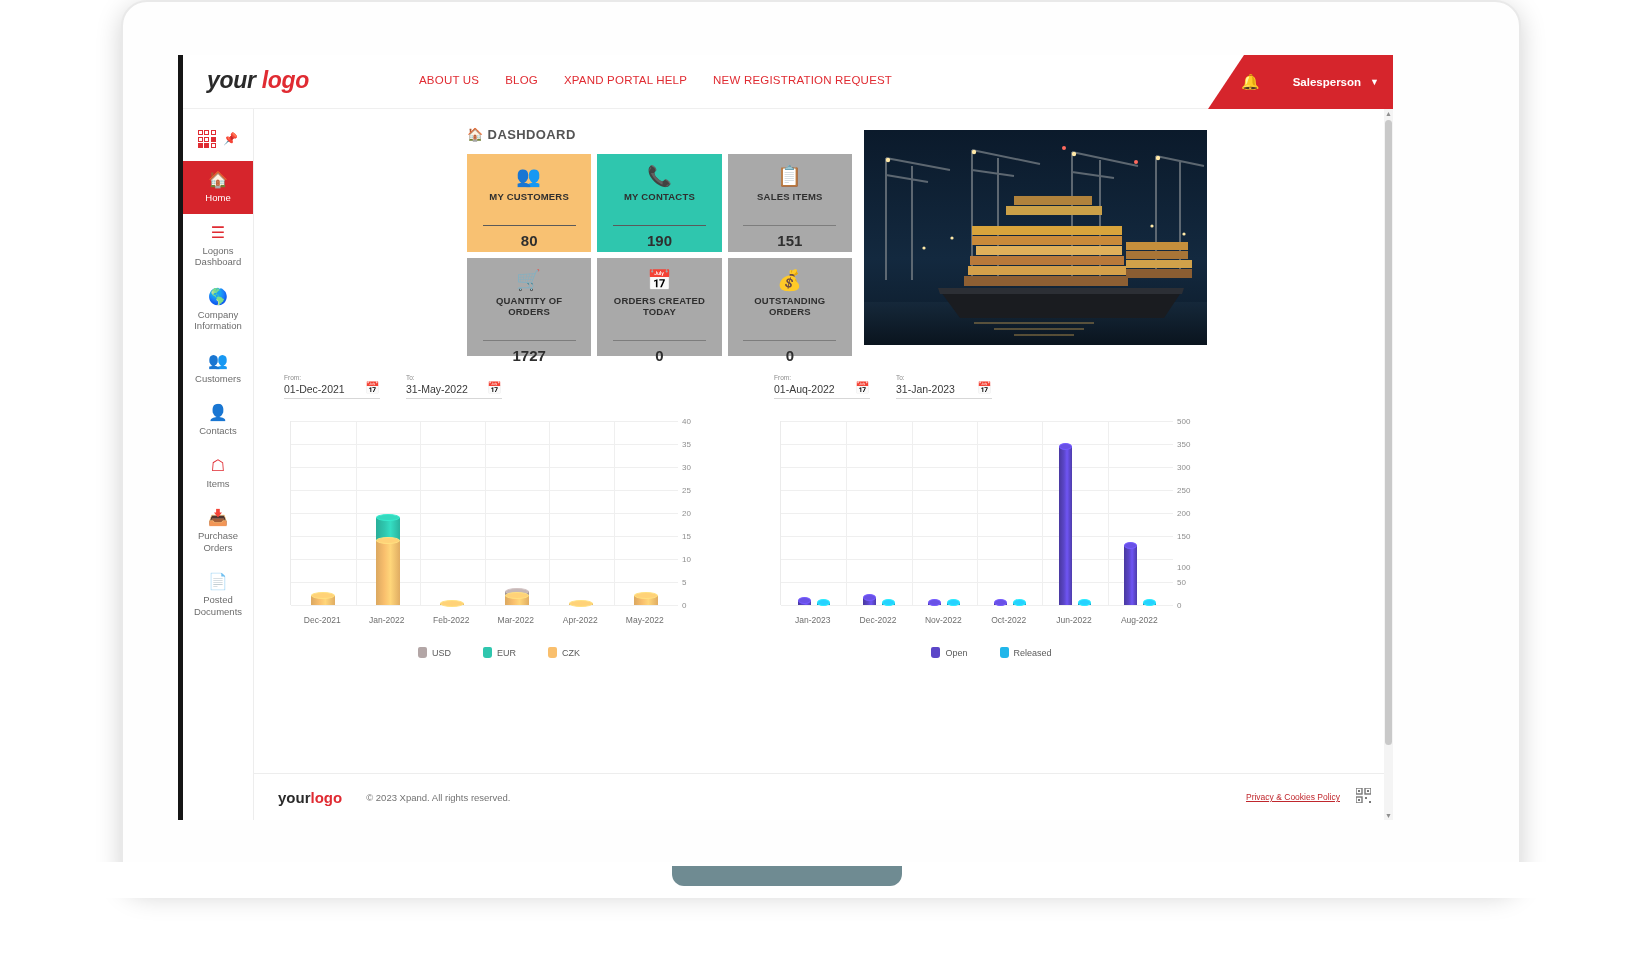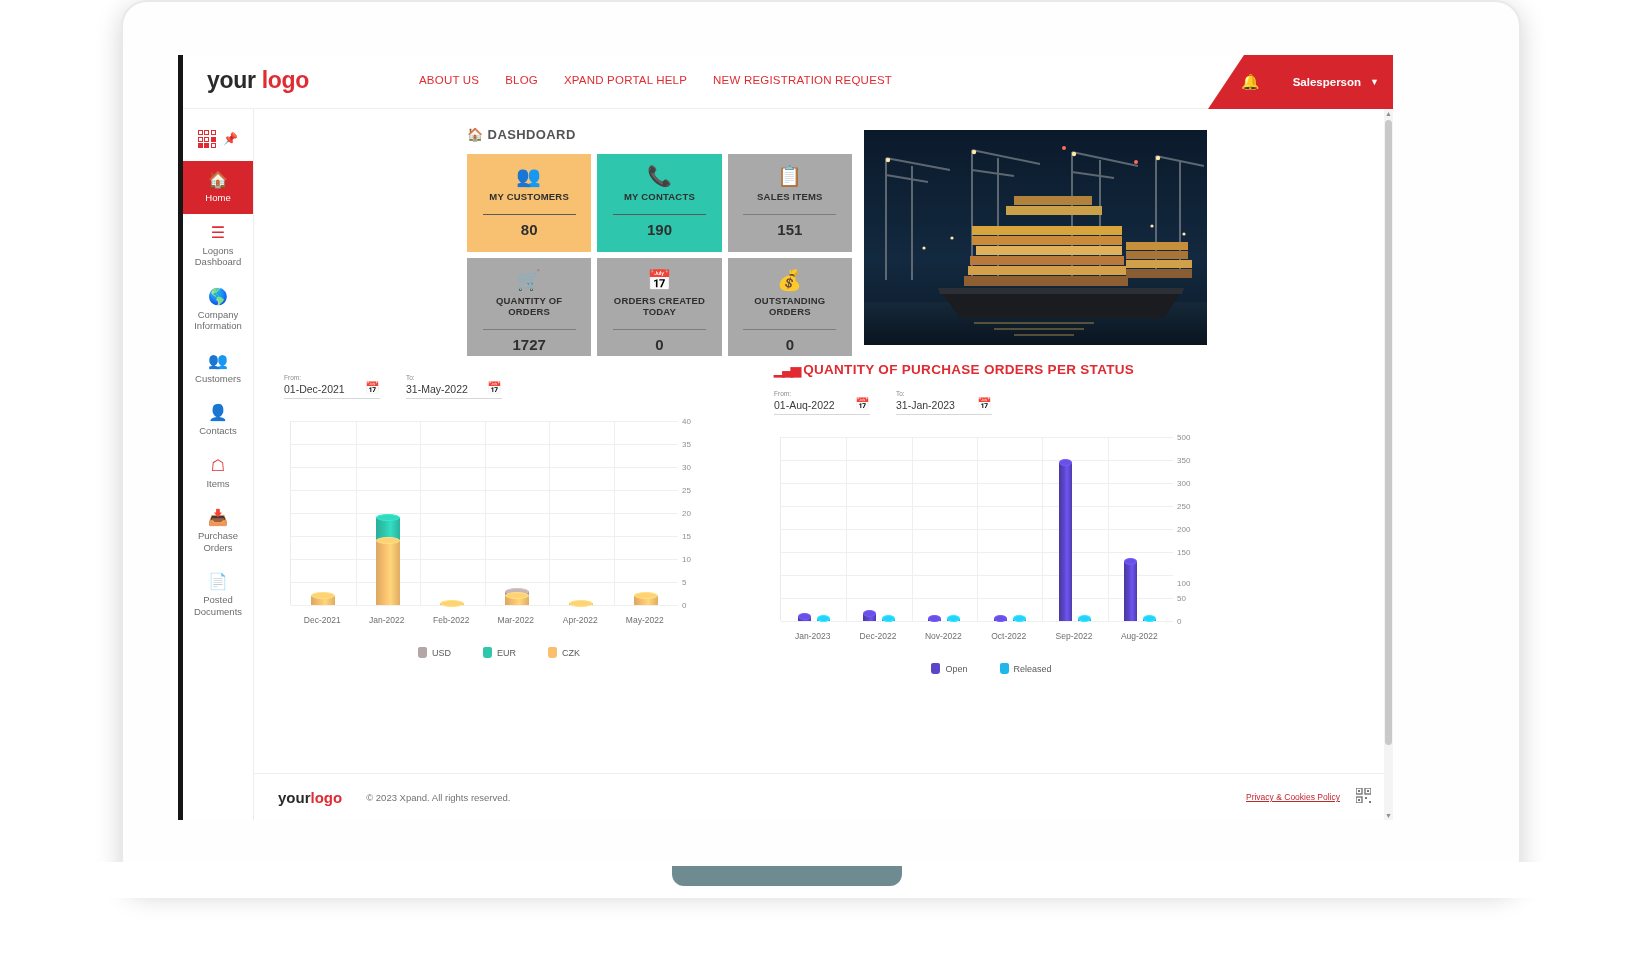--- a/index.html
+++ b/index.html
@@ -44,20 +44,21 @@
   #topbar {
     position: relative;
     height: 54px;
     background: #ffffff;
     border-bottom: 1px solid #efefef;
   }
   .logo {
     position: absolute; left: 24px; top: 12px;
     font-size: 23px; font-weight: bold; color: #2a2a2a;
     letter-spacing: -.3px;
+    font-style: italic;
   }
   .logo .accent { color: #e02b32; }
   #topnav {
     position: absolute; left: 236px; top: 19px;
     display: flex; gap: 26px; justify-content: center;
   }
   #topnav a {
     font-size: 11.5px; color: #e02b32; text-decoration: none;
     letter-spacing: .2px; white-space: nowrap;
   }
@@ -129,21 +130,21 @@
   .tile {
     height: 98px; background: #a9a9a9; padding: 10px 8px 8px;
     display: flex; flex-direction: column; align-items: center; cursor: pointer;
   }
   .tile.orange { background: #f8c172; }
   .tile.teal   { background: #2fc6ae; }
   .tile .t-ico { font-size: 20px; color: #3d3d3d; line-height: 24px; }
   .tile .t-lbl {
     font-size: 9.5px; color: #2f2f2f; font-weight: bold; text-align: center;
     letter-spacing: .2px; margin-top: 3px; line-height: 11px;
-    border-bottom: 1px solid #7d7d7d; padding-bottom: 12px; width: 86%;
+    border-bottom: 1px solid #7d7d7d; padding-bottom: 23px; width: 86%;
   }
   .tile.orange .t-lbl, .tile.teal .t-lbl { border-bottom-color: #5a5a5a; }
   .tile .t-val { font-size: 15px; color: #2f2f2f; font-weight: bold; margin-top: 6px; }
 
   
   #hero {
     position: absolute; left: 610px; top: 21px;
     width: 343px; height: 215px; overflow: hidden;
     background: #0a1726;
   }
@@ -488,23 +489,20 @@
               <span class="lt">EUR</span>
             </div>
             <div class="lg">
               <span class="sw" style="background: rgb(249, 191, 109);"></span>
               <span class="lt">CZK</span>
             </div>
           </div>
       </div>
 
       <div class="chart-card" id="chartR">
-        <div class="chart-h">
-          <span class="bico">▁▃▅</span><span>QUANTITY OF PURCHASE ORDERS PER STATUS</span>
-        </div>
         <div class="date-row">
           <div class="date-fld">
             <div class="d-lbl">From:</div>
             <div class="date-inner">
               <span class="d-val">01-Auq-2022</span>
               <span class="cal-ico">📅</span>
             </div>
           </div>
           <div class="date-fld">
             <div class="d-lbl">To:</div>
@@ -597,21 +595,21 @@
             <div class="ytick" style="top: 115px;">150</div>
             <div class="ytick" style="top: 92px;">200</div>
             <div class="ytick" style="top: 69px;">250</div>
             <div class="ytick" style="top: 46px;">300</div>
             <div class="ytick" style="top: 23px;">350</div>
             <div class="ytick" style="top: 0px;">500</div>
             <div class="xtick" style="left: 38.6667px;">Jan-2023</div>
             <div class="xtick" style="left: 104px;">Dec-2022</div>
             <div class="xtick" style="left: 169.333px;">Nov-2022</div>
             <div class="xtick" style="left: 234.667px;">Oct-2022</div>
-            <div class="xtick" style="left: 300px;">Sep-2022</div>
+            <div class="xtick" style="left: 300px;">Jun-2022</div>
             <div class="xtick" style="left: 365.333px;">Aug-2022</div>
           </div>
         <div class="legend" id="legendR">
             <div class="lg">
               <span class="sw" style="background: rgb(91, 70, 200);"></span>
               <span class="lt">Open</span>
             </div>
             <div class="lg">
               <span class="sw" style="background: rgb(33, 182, 234);"></span>
               <span class="lt">Released</span>

